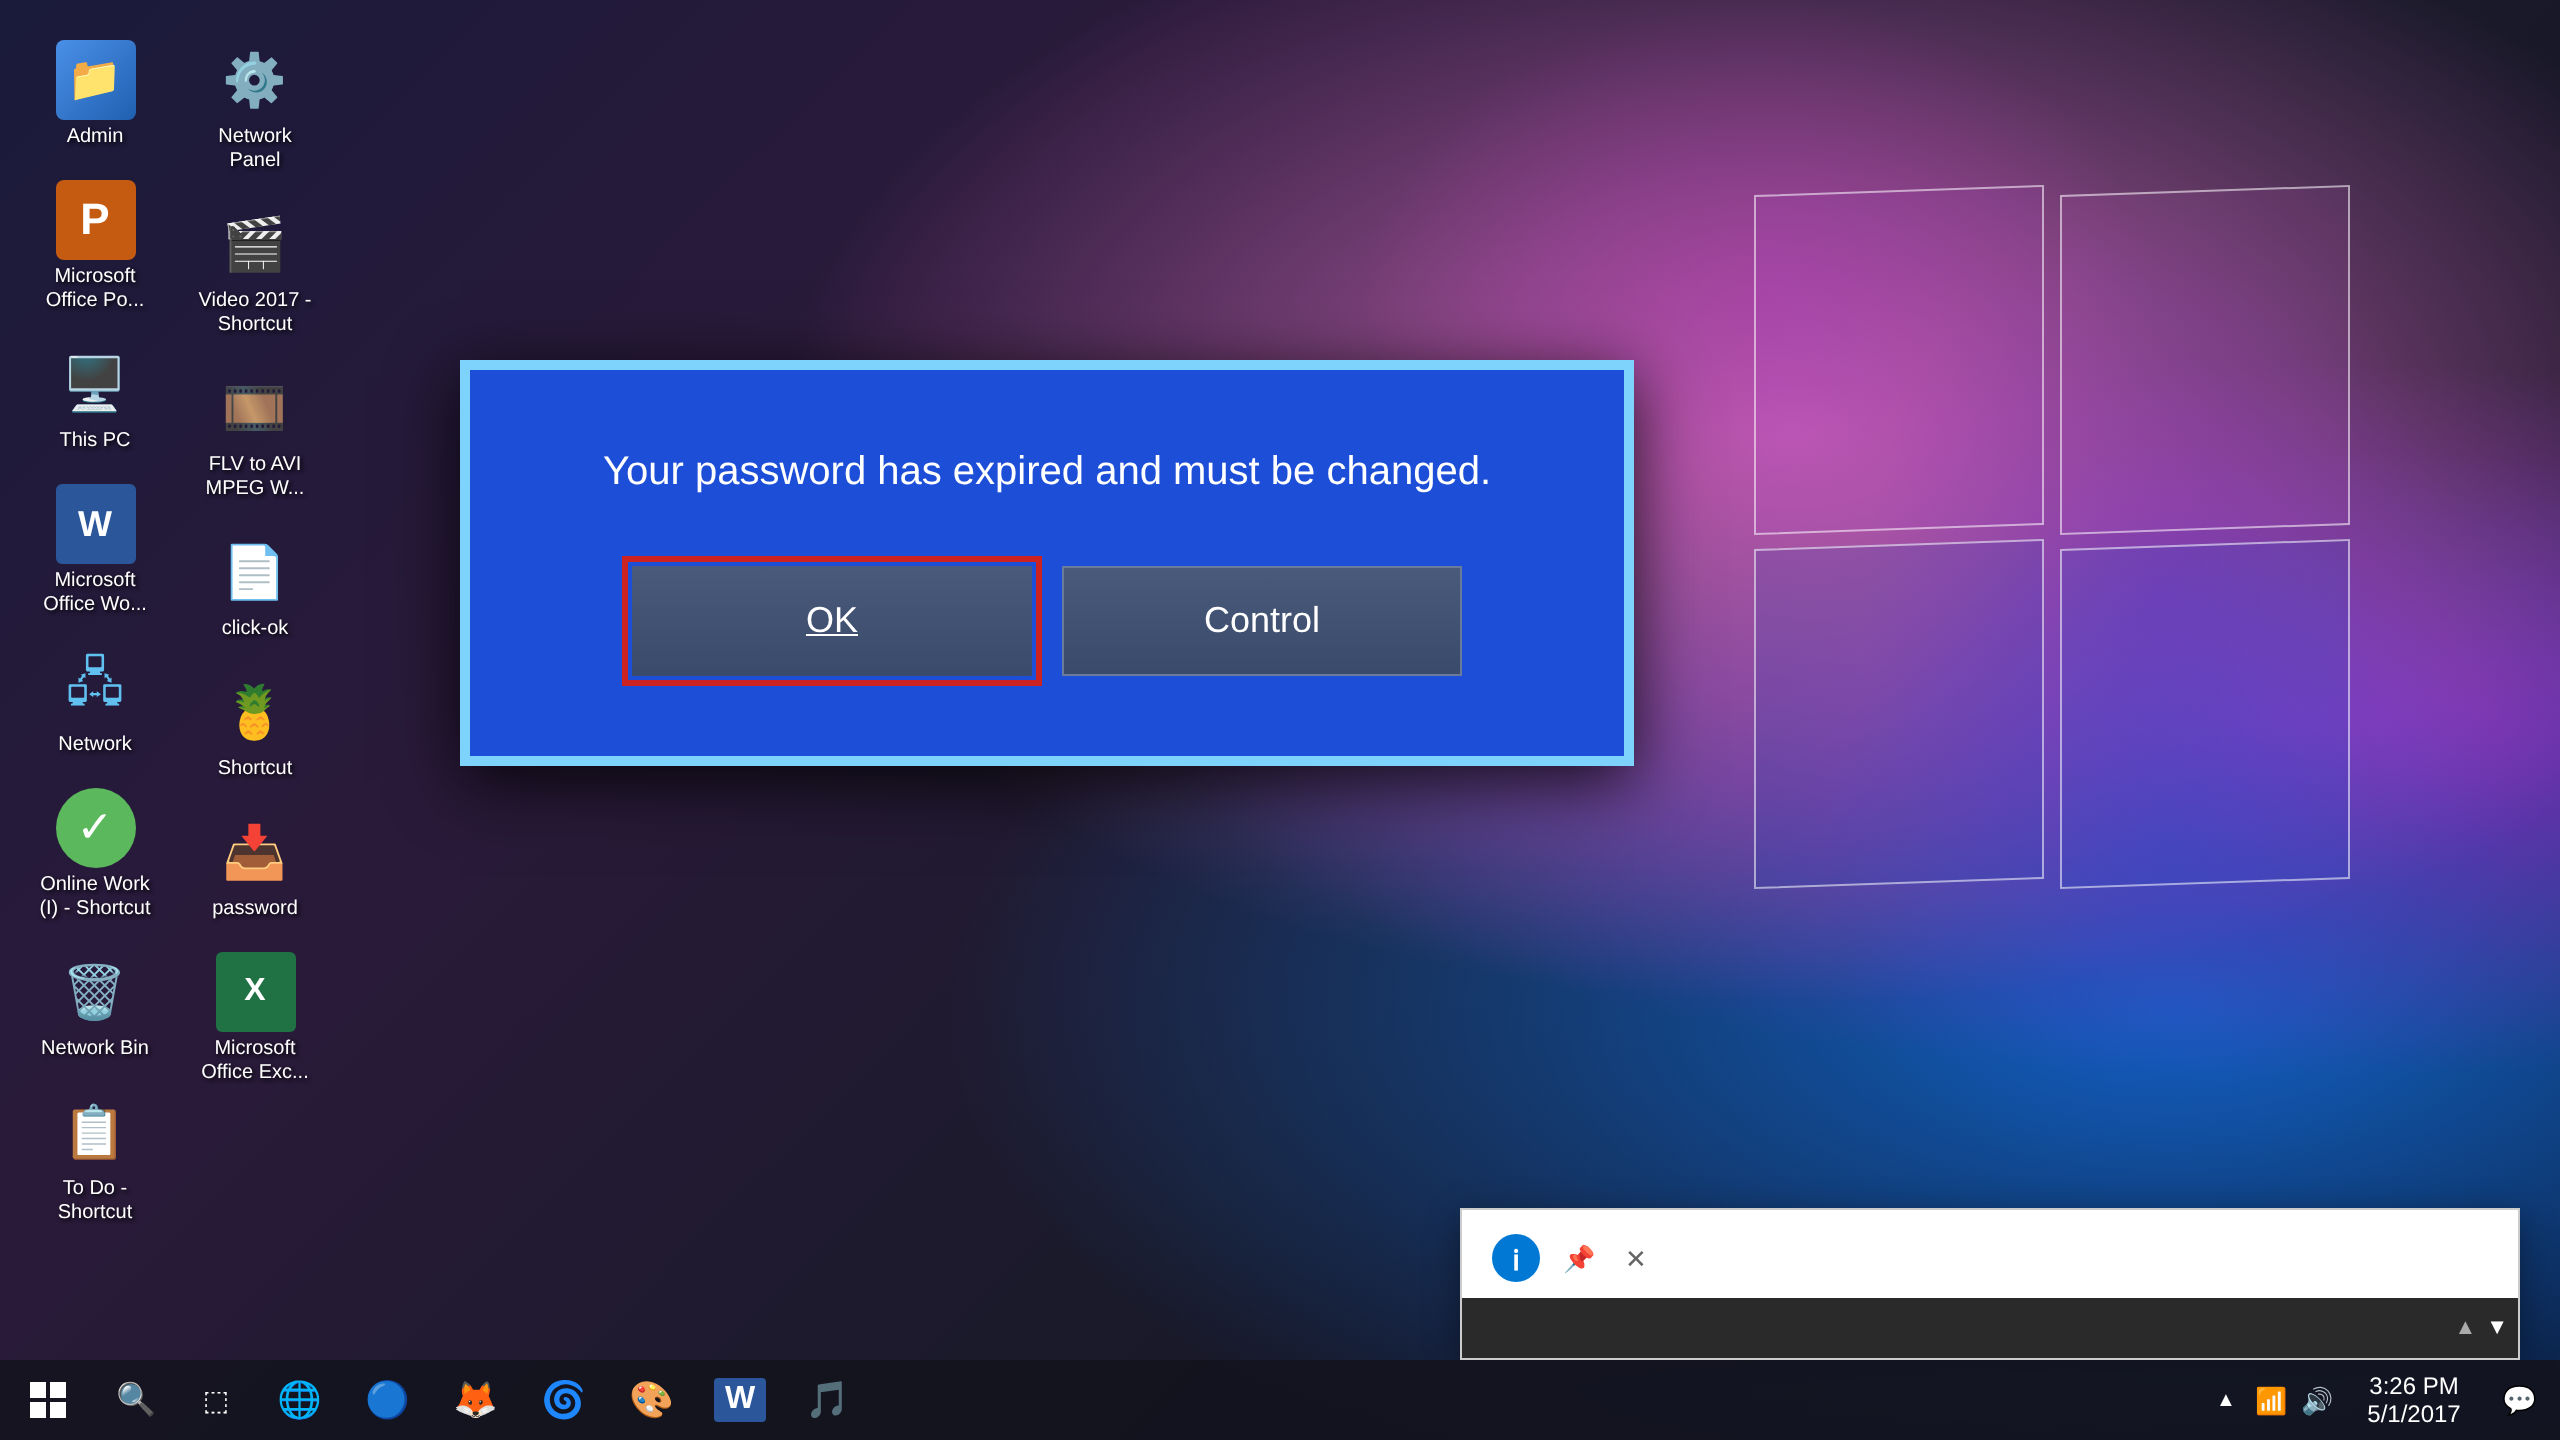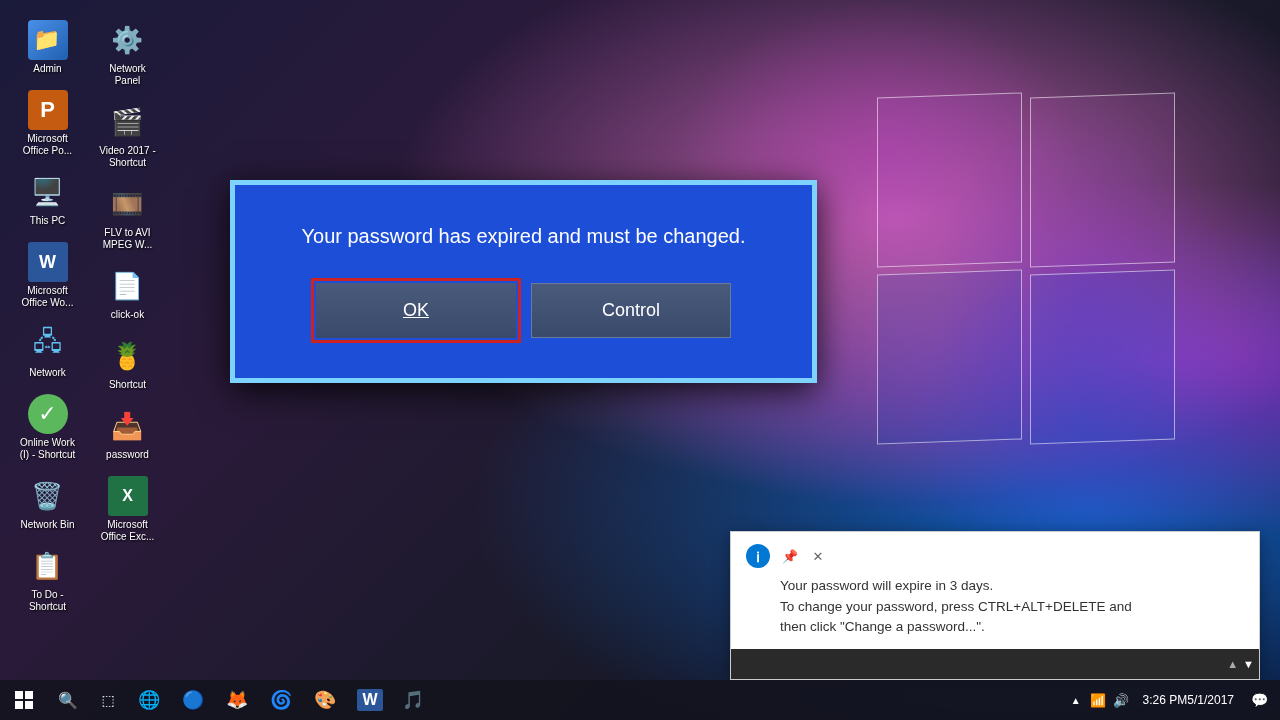--- a/index.html
+++ b/index.html
@@ -268,21 +268,21 @@
       display: flex;
       align-items: center;
       justify-content: center;
       cursor: pointer;
       font-size: 12px;
       color: white;
     }
 
     .taskbar-clock {
       display: flex;
-      flex-direction: row;
+      flex-direction: column;
       align-items: center;
       justify-content: center;
       padding: 0 8px;
       cursor: pointer;
       min-width: 70px;
     }
 
     .clock-time {
       color: white;
       font-size: 12px;
@@ -475,25 +475,20 @@
 </div>
 
 <div class="notification">
   <div class="notification-header">
     <div class="notification-icon">ℹ</div>
     <div class="notification-controls">
       <div class="notif-ctrl-btn">📌</div>
       <div class="notif-ctrl-btn">✕</div>
     </div>
   </div>
-  <div class="notification-body">
-    <div>Your password will expire in 3 days.</div>
-    <div>To change your password, press CTRL+ALT+DELETE and</div>
-    <div>then click "Change a password...".</div>
-  </div>
   <div class="notif-scroll-area">
     <div style="display:flex;align-items:center;gap:5px;">
       <span style="color:#aaa;font-size:11px;">▲</span>
       <span style="color:white;font-size:11px;">▼</span>
     </div>
   </div>
 </div>
 
 <div class="taskbar">
 

